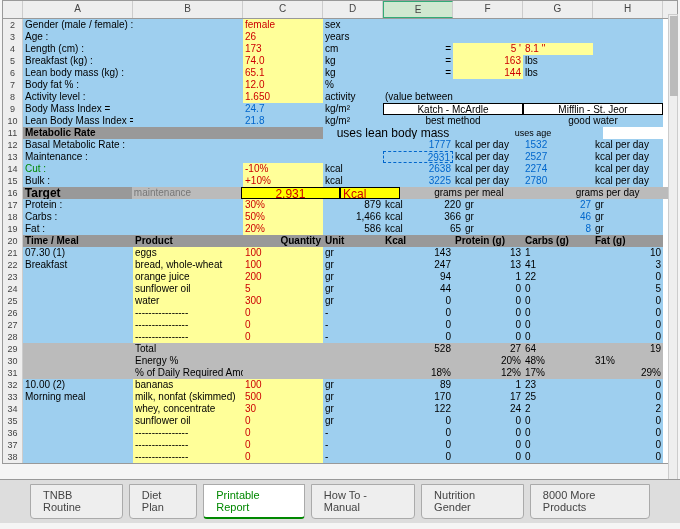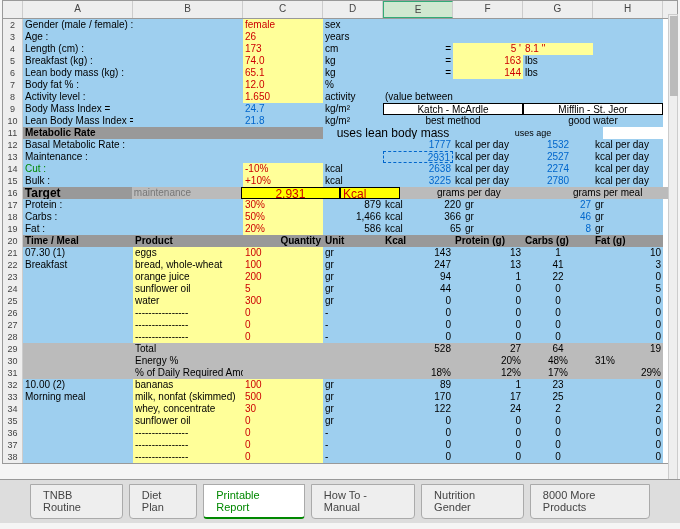--- a/index.html
+++ b/index.html
@@ -9,21 +9,21 @@
 .col-headers div { text-align: center; font-size: 10px; padding: 2px 0; border-right: 1px solid #ccc; color: #444; }
 .ch-rn { width: 20px; }
 .ch-a { width: 110px; } .ch-b { width: 110px; } .ch-c { width: 80px; }
 .ch-d { width: 60px; } .ch-e { width: 70px; background:#d0e8d0; border:1px solid #3a7; } .ch-f { width: 70px; }
 .ch-g { width: 70px; } .ch-h { width: 70px; }
 .row { display: flex; height: 12px; line-height: 12px; }
 .rn { width: 20px; background: #eee; text-align: center; font-size: 9px; color: #444; border-right: 1px solid #ccc; }
 .cell { padding: 0 2px; overflow: hidden; white-space: nowrap; }
 .ca { width: 110px; } .cb { width: 110px; } .cc { width: 80px; text-align: left; }
 .cd { width: 60px; } .ce { width: 70px; text-align: right; } .cf { width: 70px; }
-.cg { width: 70px; text-align: center; } .ch { width: 70px; }
+.cg { width: 70px; text-align: left; } .ch { width: 70px; }
 .blue { background: #9ecfef; }
 .yellow { background: #ffff99; }
 .gray { background: #bbb; }
 .dgray { background: #999; color: #000; font-weight: bold; }
 .bold { font-weight: normal; }
 .red { color: #c00; }
 .bluet { color: #06c; }
 .greent { color: #080; }
 .right { text-align: right; }
 .center { text-align: center; }
@@ -198,22 +198,22 @@
         <div class="cell cf blue">kcal per day</div>
         <div class="cell cg blue bluet">2780</div>
         <div class="cell ch blue">kcal per day</div>
       </div>
       <div class="row">
         <div class="rn">16</div>
         <div class="cell dgray" style="width:110px;font-size:12px">Target</div>
         <div class="cell cb gray"><span style="color:#777">maintenance</span></div>
         <div class="cell bordered center bold red" style="width:100px;background:#ff0;font-size:12px">2,931</div>
         <div class="cell bordered bold red" style="width:60px;background:#ff0;font-size:12px">Kcal</div>
+        <div class="cell gray center bold" style="width:140px">grams per meal</div>
         <div class="cell gray center bold" style="width:140px">grams per day</div>
-        <div class="cell gray center bold" style="width:140px">grams per meal</div>
       </div>
       <div class="row">
         <div class="rn">17</div>
         <div class="cell ca blue">Protein :</div>
         <div class="cell cb blue"></div>
         <div class="cell cc yellow red">30%</div>
         <div class="cell cd blue right" style="text-align:right">879</div>
         <div class="cell blue" style="width:30px">kcal</div>
         <div class="cell blue right" style="width:50px">220</div>
         <div class="cell blue" style="width:30px">gr</div>

